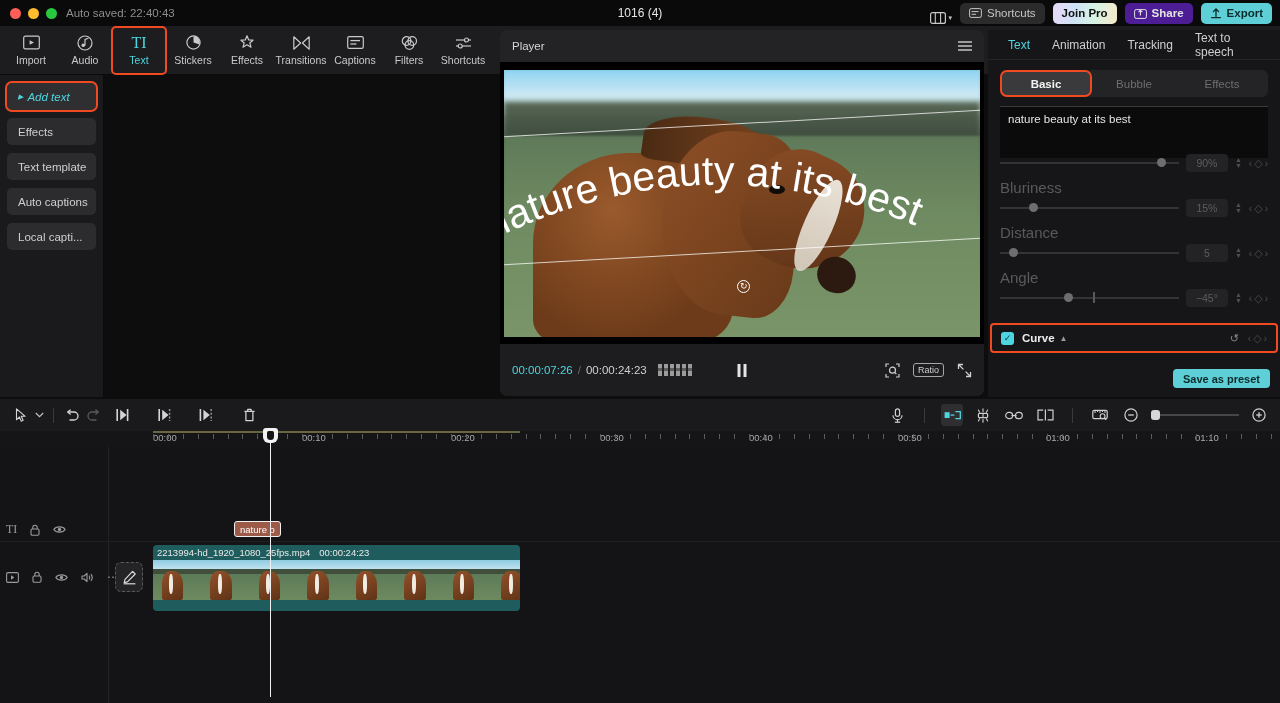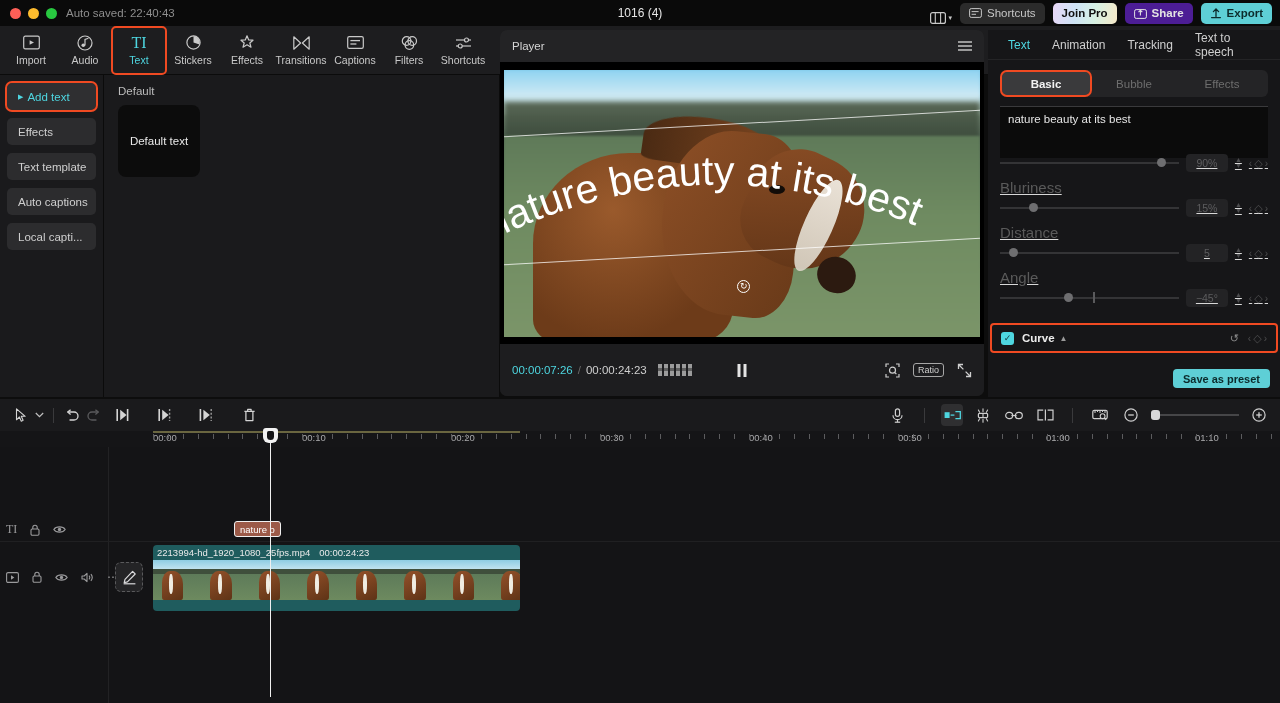--- a/index.html
+++ b/index.html
@@ -59,21 +59,21 @@
   .left-pane {
     position:absolute; left:0; top:75px; width:104px; height:322px;
     background:#1a1a1c; border-right:1px solid #0b0b0b;
     padding:8px 7px;
   }
   .lib-item {
     height:27px; border-radius:5px; background:#2c2c2e; color:#cfcfcf;
     font-size:11.5px; display:flex; align-items:center; padding-left:11px;
     margin-bottom:8px;
   }
-  .lib-item.sel { background:#2f2f31; color:#4ed6e0; }
+  .lib-item.sel { background:#2f2f31; color:#4ed6e0;font-style:italic; }
   .lib-item .caret { font-size:7px; margin-right:4px; }
 
   
   .preset-pane {
     position:absolute; left:104px; top:75px; width:396px; height:322px;
     background:#1a1a1c; border-right:1px solid #0b0b0b; padding:10px 14px;
   }
   .preset-head { font-size:11.5px; color:#bcbcbc; margin-bottom:8px; }
   .preset-card {
     width:82px; height:72px; background:#0c0c0c; border-radius:8px;
@@ -191,21 +191,21 @@
   }
   .seg { flex:1; display:flex; align-items:center; justify-content:center;
      font-size:11.5px; color:#6e6e6e; border-radius:5px; }
   .seg.active { background:#3a3a3c; color:#f2f2f2; font-weight:bold; }
 
   .text-input {
     margin:9px 12px 0 12px; height:52px; background:#0b0b0b;
     border-top:1px solid #3a3a3c; padding:6px 8px; font-size:11.5px; color:#e5e5e5;
   }
 
-  .prop-list { padding:0 12px; margin-top:-4px;text-decoration:underline; }
+  .prop-list { padding:0 12px; margin-top:-4px; }
   .prop { margin-top:7px; }
   .prop-label { font-size:15px; color:#5a5a5a; margin-bottom:3px; }
   .prop-row { display:flex; align-items:center; gap:7px; }
   .slider { position:relative; flex:1; height:12px; }
   .slider .track { position:absolute; top:5px; left:0; right:0; height:2px; background:#343436; }
   .slider .knob { position:absolute; top:1px; width:9px; height:9px; border-radius:50%; background:#6e6e70; }
   .slider .tick { position:absolute; top:0px; width:1.5px; height:11px; background:#5a5a5c; }
   .val-box {
     width:42px; height:18px; background:#232325; border-radius:4px;
     display:flex; align-items:center; justify-content:center;
@@ -445,26 +445,20 @@
       <span>Text template</span>
     </div>
     <div class="lib-item">
       <span>Auto captions</span>
     </div>
     <div class="lib-item">
       <span>Local capti...</span>
     </div>
   </div>
 
-  <div class="preset-pane">
-    <div class="preset-head">Default</div>
-    <div class="preset-card">
-      <span>Default text</span>
-    </div>
-  </div>
 
   <div class="player">
     <div class="player-head">
       <span>Player</span>
       <span class="hamburger">
           <i></i>
           <i></i>
           <i></i>
         </span>
     </div>

